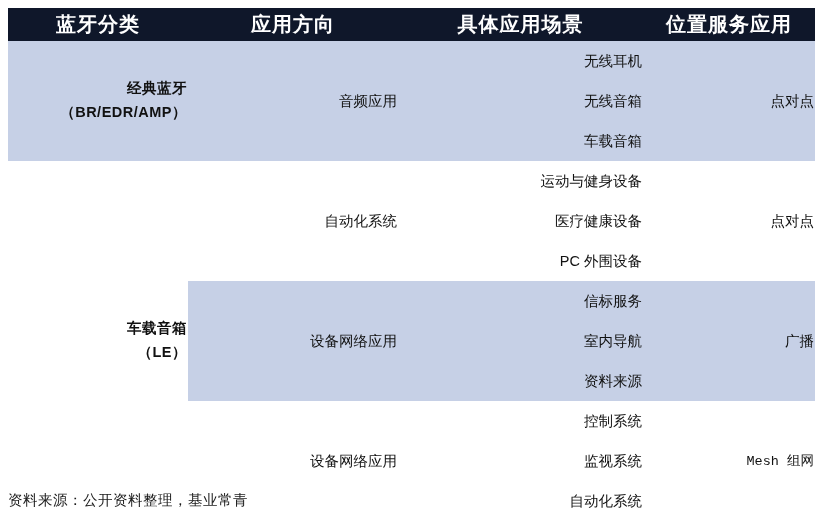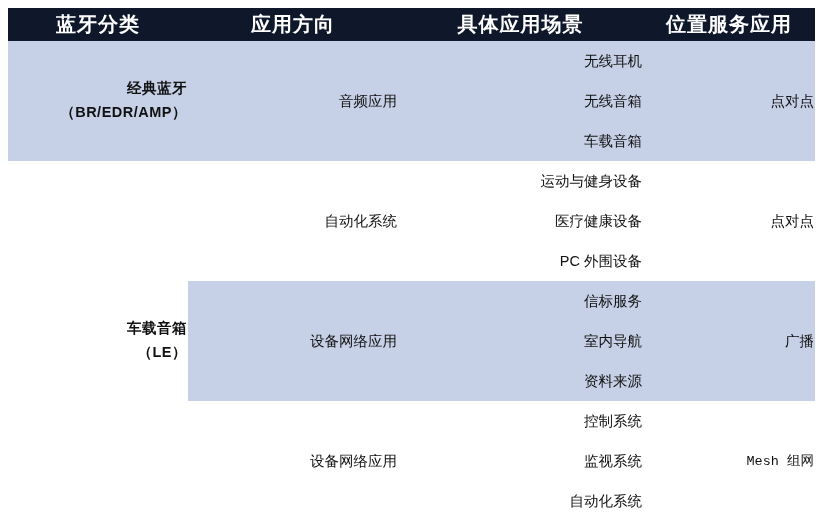--- a/index.html
+++ b/index.html
@@ -172,14 +172,15 @@
       <tr>
         <td class="scene plain">监视系统</td>
       </tr>
       <tr class="rule-bottom">
         <td class="scene plain">自动化系统</td>
       </tr>
 
     </tbody>
   </table>
 
+  <div class="source">资料来源：公开资料整理，基业常青</div>
 
 </div>
 
 </body></html>

